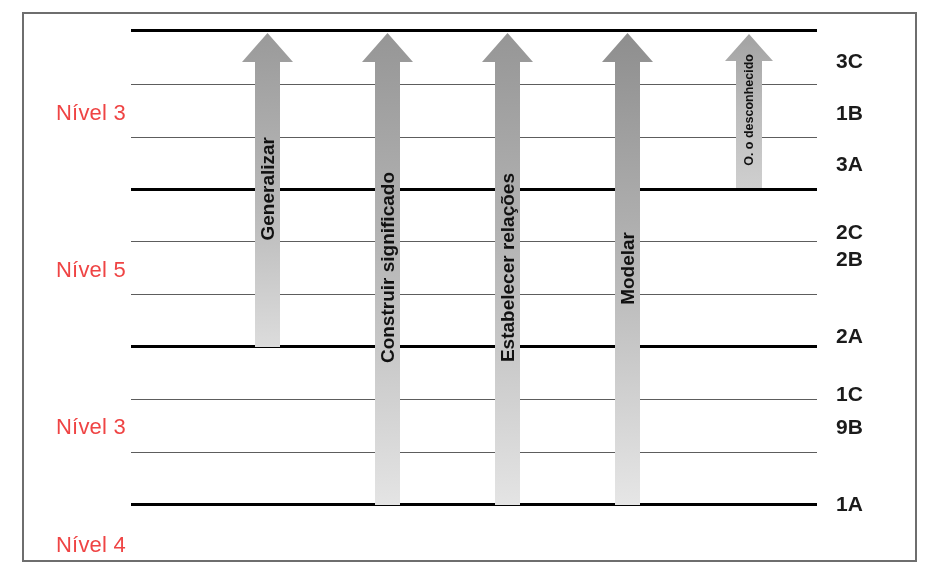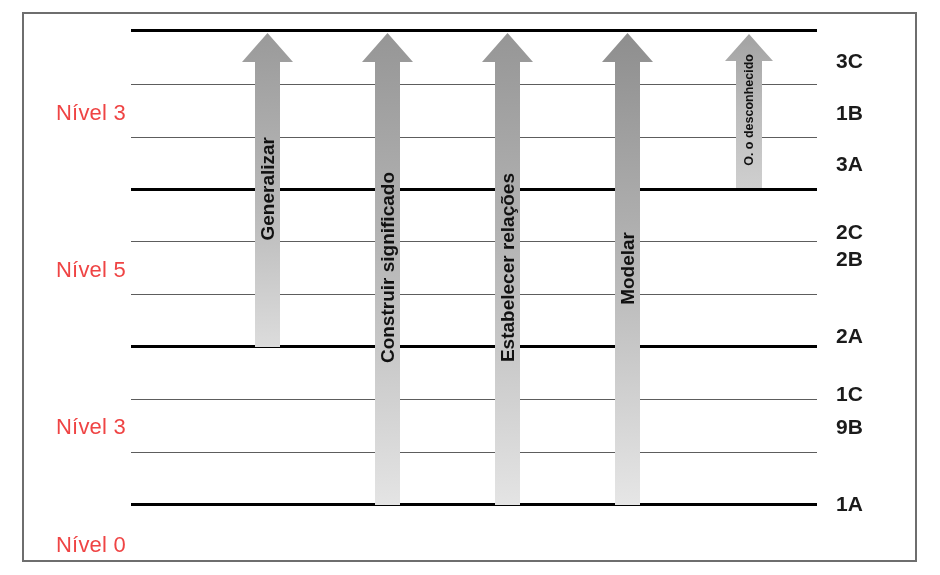--- a/index.html
+++ b/index.html
@@ -49,21 +49,21 @@
   <div class="rule minor" style="top:241px"></div>
   <div class="rule minor" style="top:294px"></div>
   <div class="rule major" style="top:345px"></div>
   <div class="rule minor" style="top:399px"></div>
   <div class="rule minor" style="top:452px"></div>
   <div class="rule major" style="top:503px"></div>
 
   <div class="level-label" style="top:100px">Nível 3</div>
   <div class="level-label" style="top:257px">Nível 5</div>
   <div class="level-label" style="top:414px">Nível 3</div>
-  <div class="level-label" style="top:532px">Nível 0</div>
+  <div class="level-label" style="top:532px">Nível 4</div>
 
   <div class="band-code" style="top:49px">3C</div>
   <div class="band-code" style="top:101px">1B</div>
   <div class="band-code" style="top:152px">3A</div>
   <div class="band-code" style="top:220px">2C</div>
   <div class="band-code" style="top:247px">2B</div>
   <div class="band-code" style="top:324px">2A</div>
   <div class="band-code" style="top:382px">1C</div>
   <div class="band-code" style="top:415px">9B</div>
   <div class="band-code" style="top:492px">1A</div>

